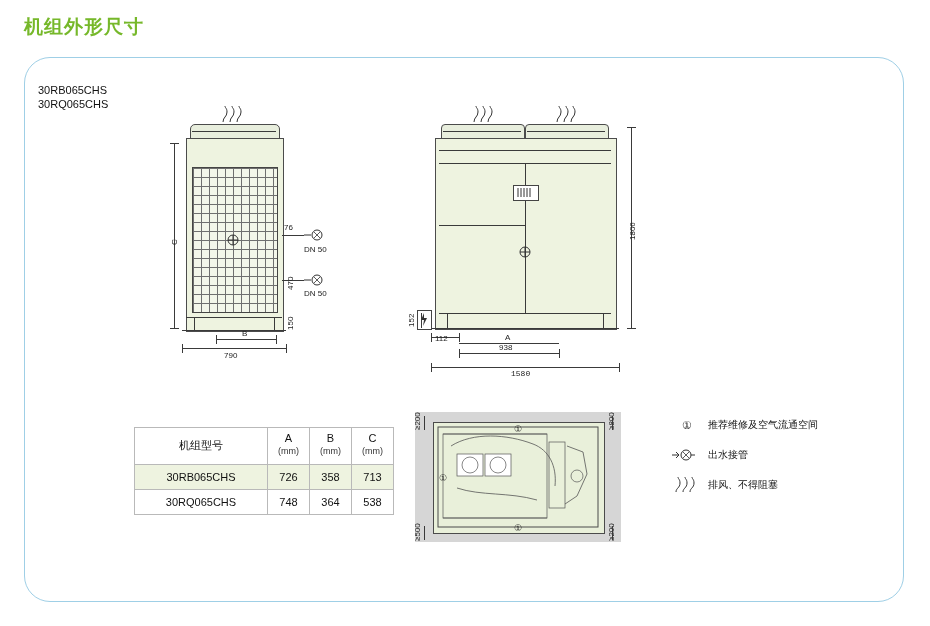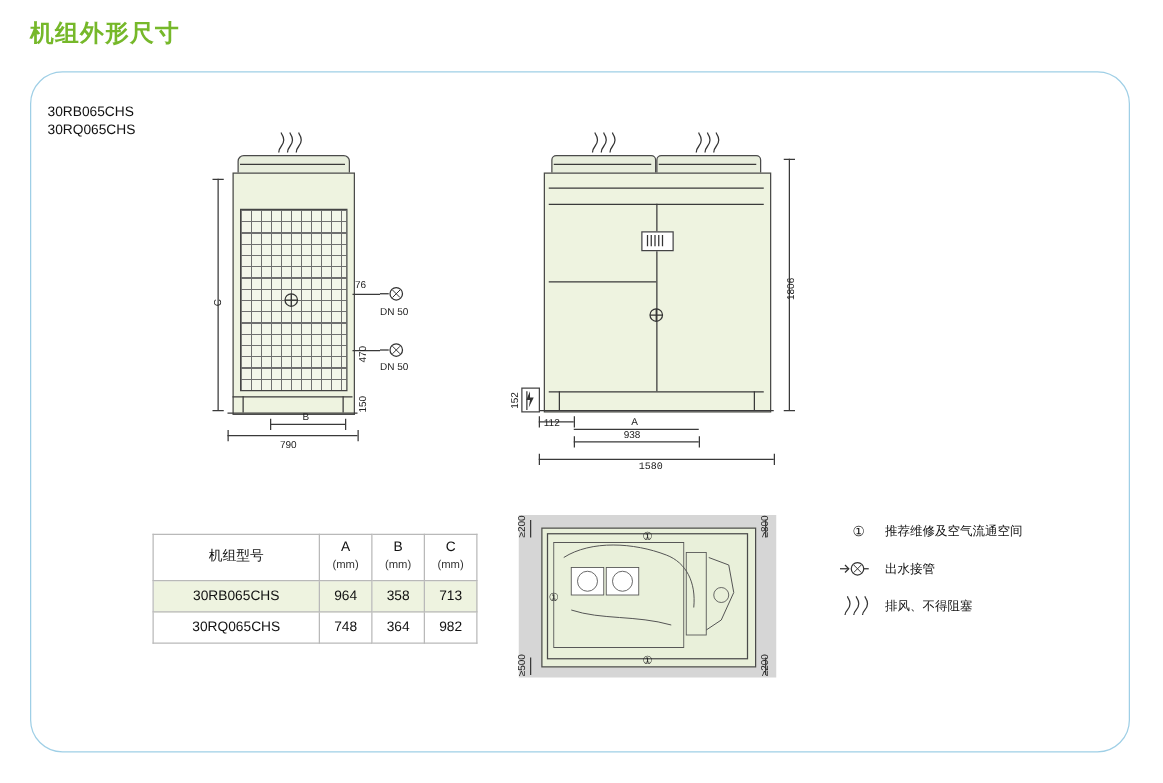--- a/index.html
+++ b/index.html
@@ -38,21 +38,21 @@
     position:absolute;background:
       repeating-linear-gradient(to right,#6f6f6f 0 1px,transparent 1px 8px),
       repeating-linear-gradient(to bottom,#6f6f6f 0 1px,transparent 1px 9px),
       #f3f6ea;
     border:1px solid #444;
   }
   .fanbox{position:absolute;background:#e8eedd;border:1px solid #4b4b4b;border-radius:2px;}
   .steam{position:absolute;font-size:11px;color:#333;letter-spacing:1px;}
   
   .spec-table{
-    position:absolute;left:122px;top:427px;border-collapse:collapse;
+    position:absolute;left:134px;top:427px;border-collapse:collapse;
     font-size:11px;color:#111;background:#fff;
   }
   .spec-table th,.spec-table td{
     border:1px solid #b9b9b9;padding:6px 10px;text-align:center;font-weight:normal;
   }
   .spec-table thead th{padding:4px 10px 6px;line-height:13px;}
   .spec-table thead th .u{display:block;font-size:9px;color:#333;}
   .spec-table th.first{width:112px;}
   .spec-table tbody tr.hi td{background:#eef3e0;}
   
@@ -261,29 +261,29 @@
       </th>
       <th>
         <span>C</span>
         <span class="u">(mm)</span>
       </th>
     </tr>
   </thead>
   <tbody>
     <tr class="hi">
       <td>30RB065CHS</td>
-      <td>964</td>
+      <td>726</td>
       <td>358</td>
       <td>713</td>
     </tr>
     <tr>
       <td>30RQ065CHS</td>
       <td>748</td>
       <td>364</td>
-      <td>982</td>
+      <td>538</td>
     </tr>
   </tbody>
 </table>
 
 <div class="legend">
 
   <div class="legend-row">
     <div class="legend-ic">①</div>
     <div class="legend-tx">推荐维修及空气流通空间</div>
   </div>

